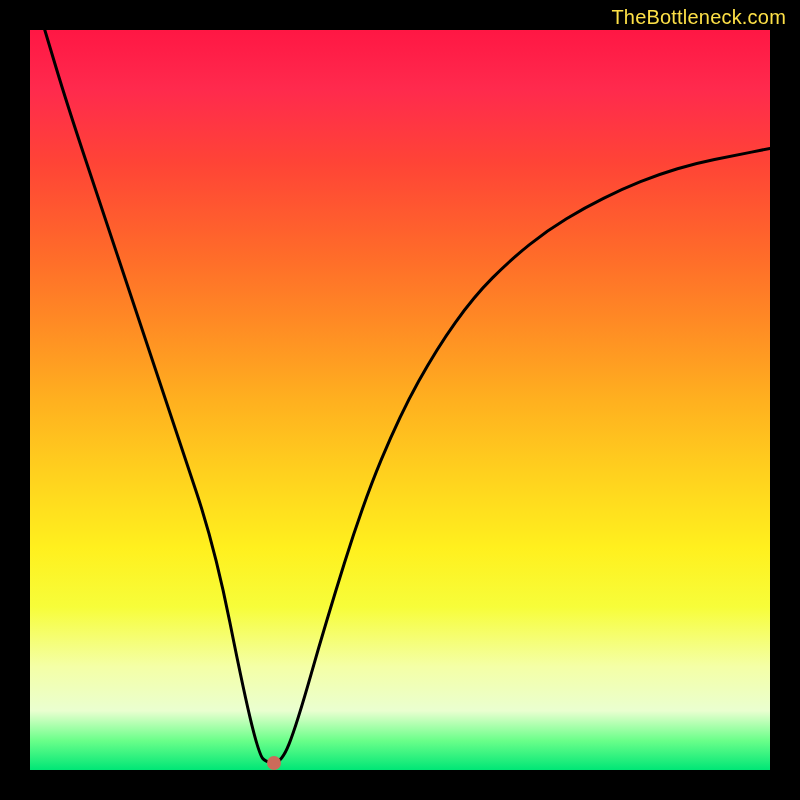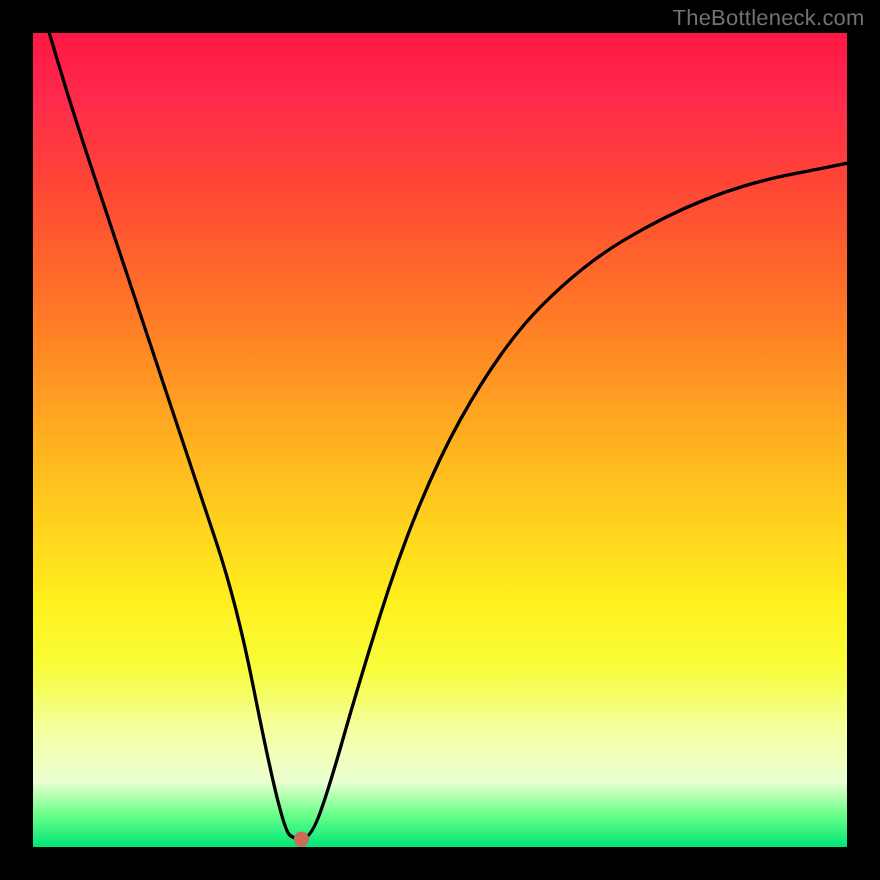--- a/index.html
+++ b/index.html
@@ -39,21 +39,21 @@
       #eaffd0 92%,
       #6bff8a 96%,
       #00e676 100%
     );
     overflow: hidden;
   }
   .watermark {
     position: absolute;
     top: 6px;
     right: 14px;
-    color: #737373;
+    color: #fde047;
     font-size: 20px;
     font-weight: 500;
     letter-spacing: 0.2px;
     z-index: 5;
   }
   svg.curve {
     position: absolute;
     left: 0;
     top: 0;
     width: 740px;

